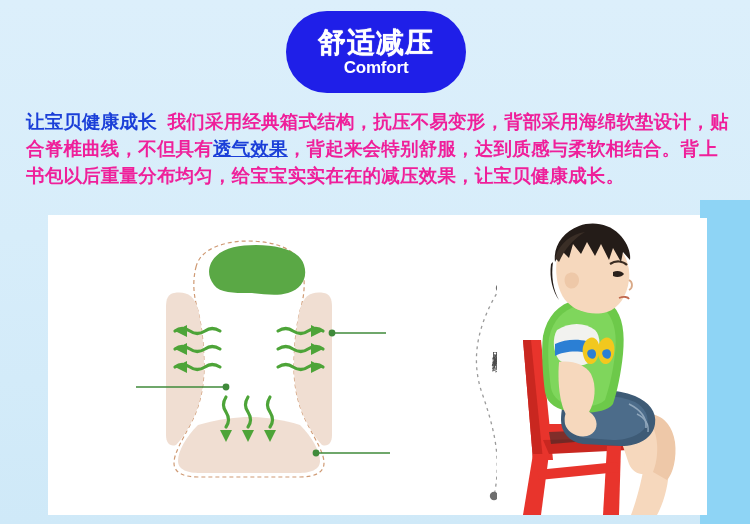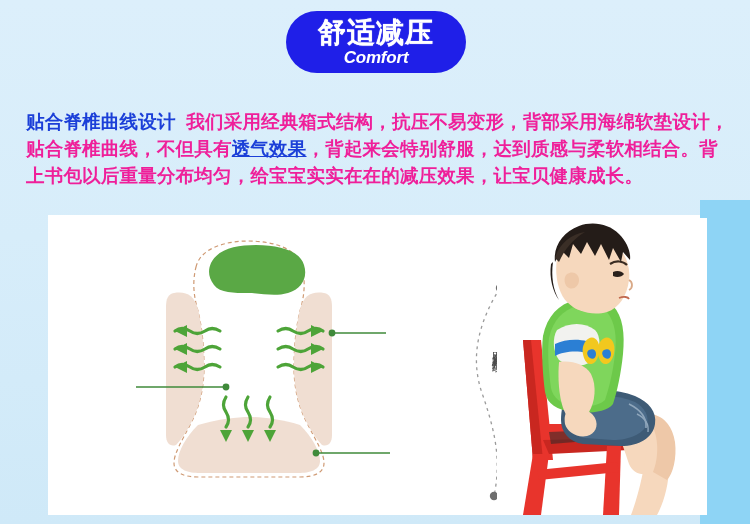--- a/index.html
+++ b/index.html
@@ -5,31 +5,31 @@
   * { margin:0; padding:0; box-sizing:border-box; }
   html,body { width:750px; height:524px; }
   body {
     font-family:"Liberation Sans","DejaVu Sans",sans-serif;
     background:linear-gradient(180deg,#dcefFB 0%,#d7edfa 45%,#cfe9f8 100%);
     position:relative; overflow:hidden;
   }
 
   
   #header-badge{
-    position:absolute; left:286px; top:11px; width:180px; height:62px;
+    position:absolute; left:286px; top:11px; width:180px; height:82px;
     background:#1f1fe8; border-radius:42px;
     display:flex; flex-direction:column; align-items:center; justify-content:center;
   }
   #badge-cn{
     color:#fff; font-weight:bold; font-size:28px; letter-spacing:1px;
     line-height:1.05; text-shadow:0 0 1px #fff;
   }
   #badge-en{
     color:#fff; font-weight:bold; font-size:17px; line-height:1.0;
-    text-align:center; margin-top:2px; letter-spacing:-0.2px;font-style:italic;
+    text-align:center; margin-top:2px; letter-spacing:-0.2px;
   }
 
   
   #desc{
     position:absolute; left:26px; top:108px; width:706px;
     font-size:18.5px; line-height:27px; color:#ef1f9a; font-weight:600;
     letter-spacing:0.2px;
   }
   #desc .hl-blue{ color:#1b3fd8; font-weight:bold; }
   #desc .inline-blue{ color:#1b3fd8; font-weight:600;text-decoration:underline; }
@@ -60,21 +60,21 @@
 </head>
 <body>
 
 <div id="header-badge">
   <div id="badge-cn">舒适减压</div>
   <div id="badge-en">
     <span>Comfort</span><br>
   </div>
 </div>
 
-<div id="desc"><span class="hl-blue">贴合脊椎曲线设计</span>&nbsp;&nbsp;<span>我们采用经典箱式结构，抗压不易变形，背部采用海绵软垫设计，贴合脊椎曲线，不但具有</span><span class="inline-blue">透气效果</span><span>，背起来会特别舒服，达到质感与柔软相结合。背上书包以后重量分布均匀，给宝宝实实在在的减压效果，让宝贝健康成长。</span></div>
+<div id="desc"><span class="hl-blue">让宝贝健康成长</span>&nbsp;&nbsp;<span>我们采用经典箱式结构，抗压不易变形，背部采用海绵软垫设计，贴合脊椎曲线，不但具有</span><span class="inline-blue">透气效果</span><span>，背起来会特别舒服，达到质感与柔软相结合。背上书包以后重量分布均匀，给宝宝实实在在的减压效果，让宝贝健康成长。</span></div>
 
 <div id="right-strip"></div>
 
 <div id="panel">
 
   <svg id="diagram" viewBox="0 0 360 300">
 
     <path d="M148,52 C152,34 176,26 200,26 C226,26 250,34 254,52
              C258,68 256,82 252,96
              C248,112 246,132 246,152

